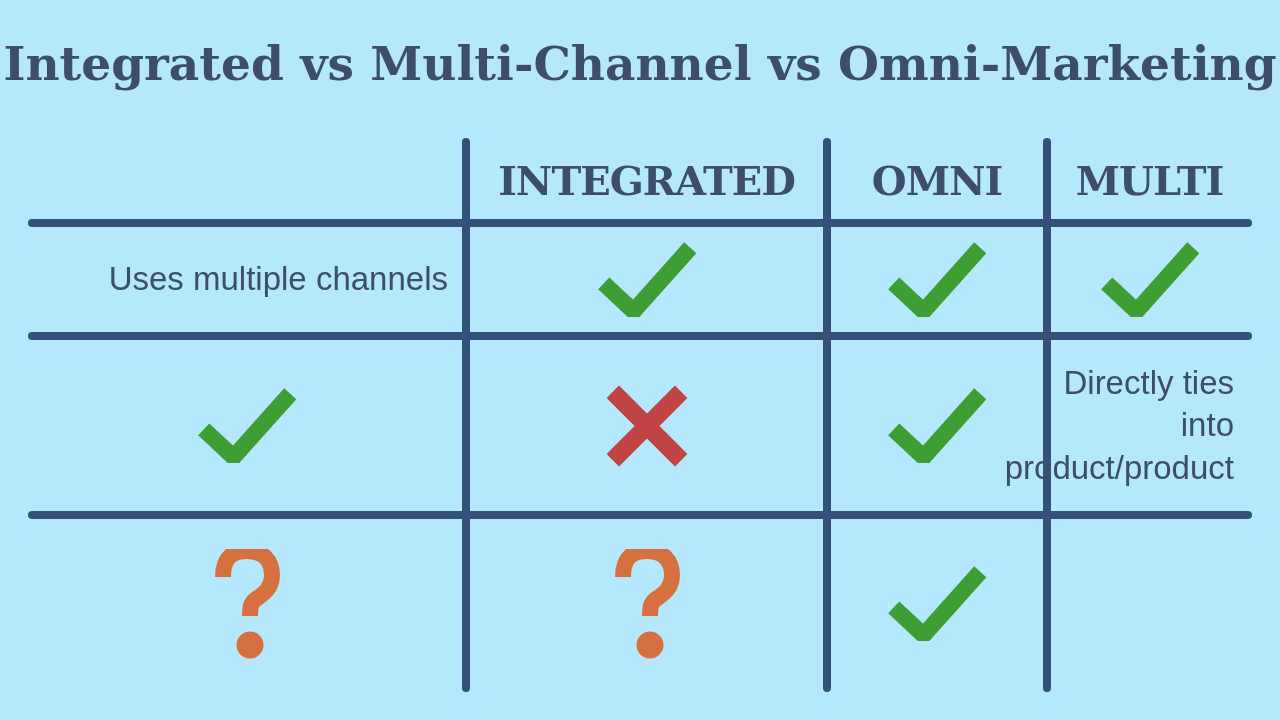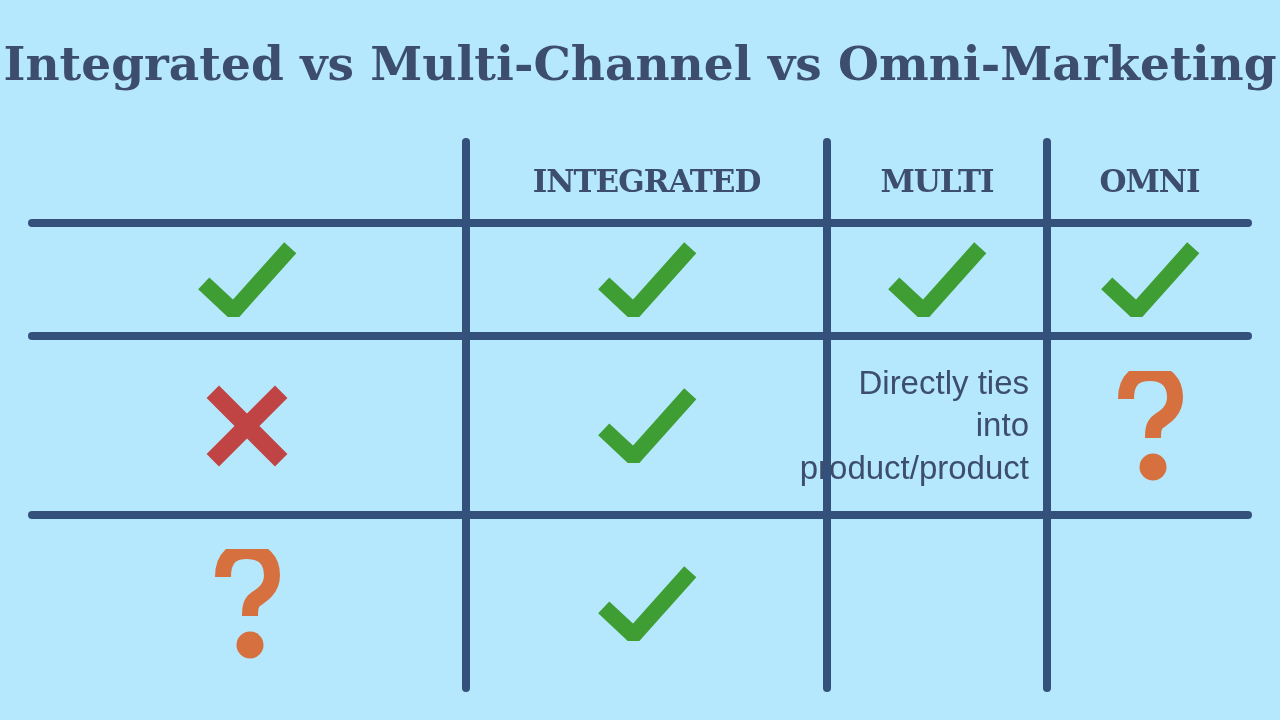--- a/index.html
+++ b/index.html
@@ -20,21 +20,21 @@
   .v1{left:462px;} .v2{left:823px;} .v3{left:1043px;}
   .hline{height:8px;left:28px;width:1224px;}
   .h1{top:219px;} .h2{top:332px;} .h3{top:511px;}
   .grid{
     position:absolute;left:28px;top:138px;width:1224px;height:554px;
     display:grid;grid-template-columns:438px 361px 220px 205px;
     grid-template-rows:85px 113px 179px 177px;
   }
   .cell{display:flex;align-items:center;justify-content:center;}
   .header-cell{
-    font-family:"DejaVu Serif",serif;font-weight:700;font-size:31px;
+    font-family:"DejaVu Serif",serif;font-weight:700;font-size:40px;
     color:var(--text);letter-spacing:-1px;
   }
   .label-cell{
     justify-content:flex-end;text-align:right;padding-right:18px;
     font-size:33px;color:var(--text);line-height:1.28;
   }
   svg{display:block;}
 </style>
 </head>
 <body>
@@ -45,23 +45,24 @@
   <div class="vline v1"></div>
   <div class="vline v2"></div>
   <div class="vline v3"></div>
   <div class="hline h1"></div>
   <div class="hline h2"></div>
   <div class="hline h3"></div>
 
   <div class="grid">
     <div class="cell"></div>
     <div class="cell header-cell">INTEGRATED</div>
+    <div class="cell header-cell">OMNI</div>
     <div class="cell header-cell">MULTI</div>
-    <div class="cell header-cell">OMNI</div>
 
+  <div class="cell label-cell">Uses multiple channels</div>
       <div class="cell">
         <svg width="100" height="75" viewBox="0 0 104 78">
           <path d="M7 43 L38 72 L97 6" fill="none" stroke="#3e9e33" stroke-width="17"></path>
         </svg>
       </div>
       <div class="cell">
         <svg width="100" height="75" viewBox="0 0 104 78">
           <path d="M7 43 L38 72 L97 6" fill="none" stroke="#3e9e33" stroke-width="17"></path>
         </svg>
       </div>

